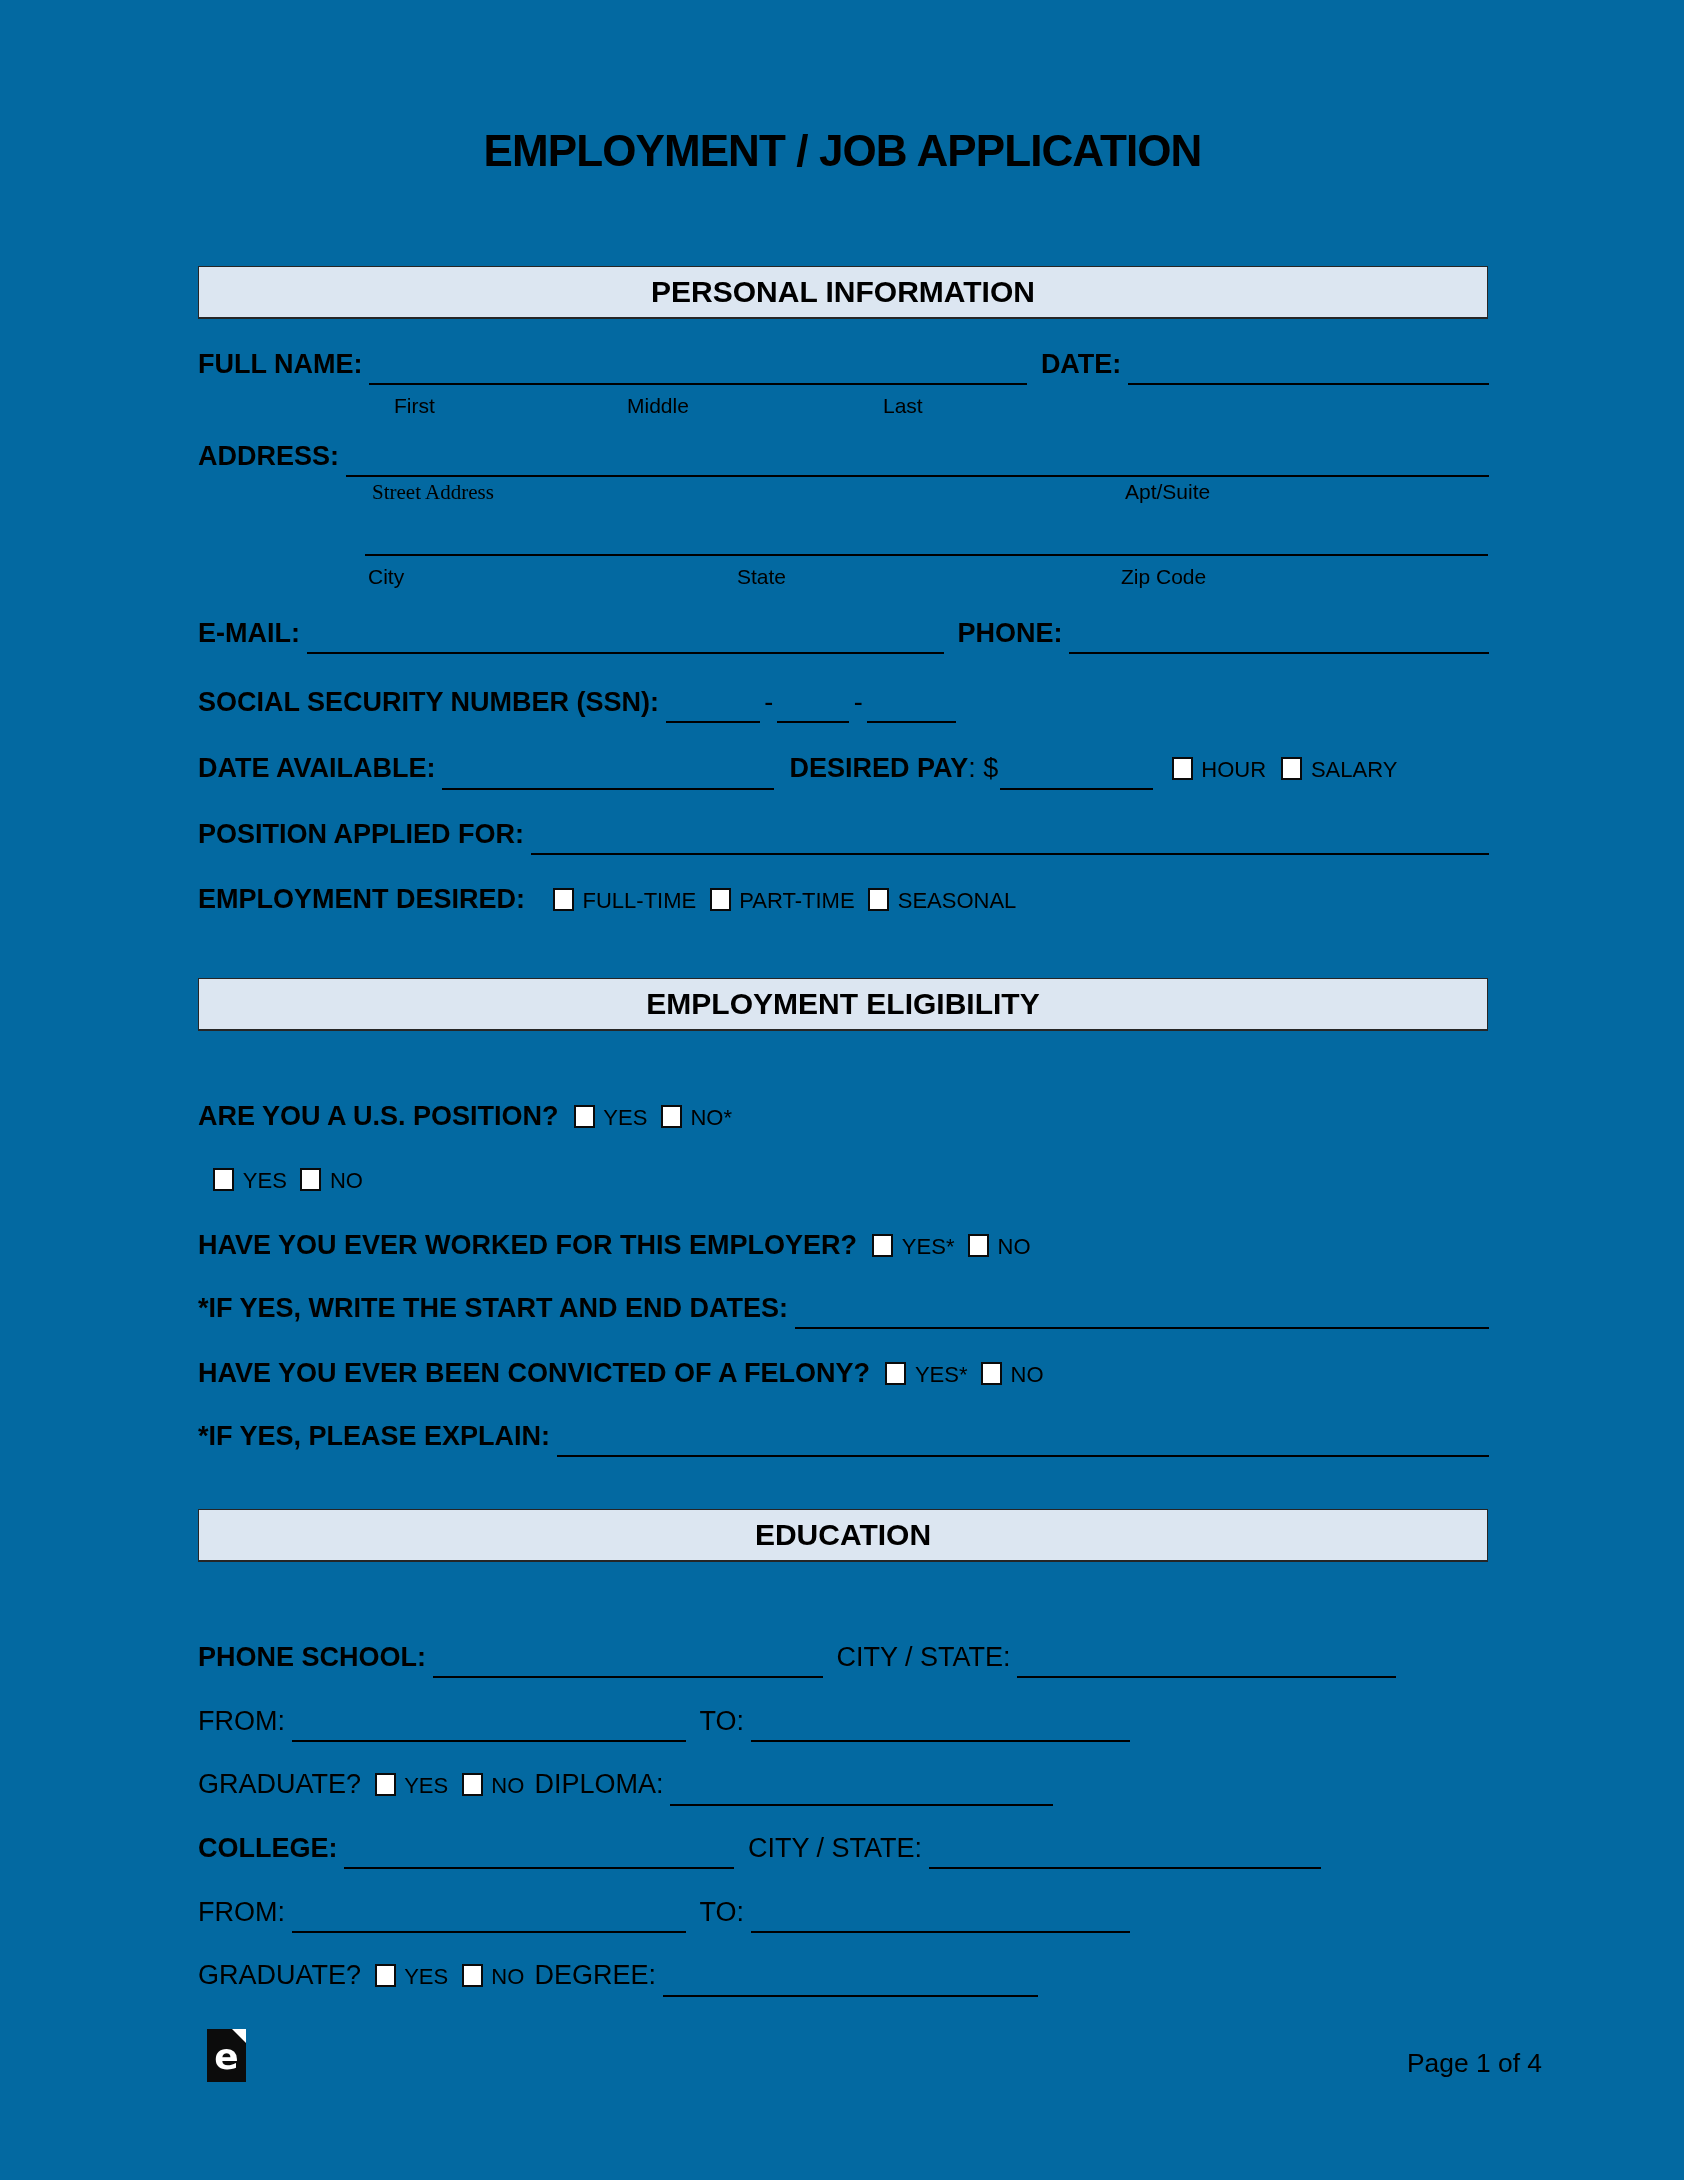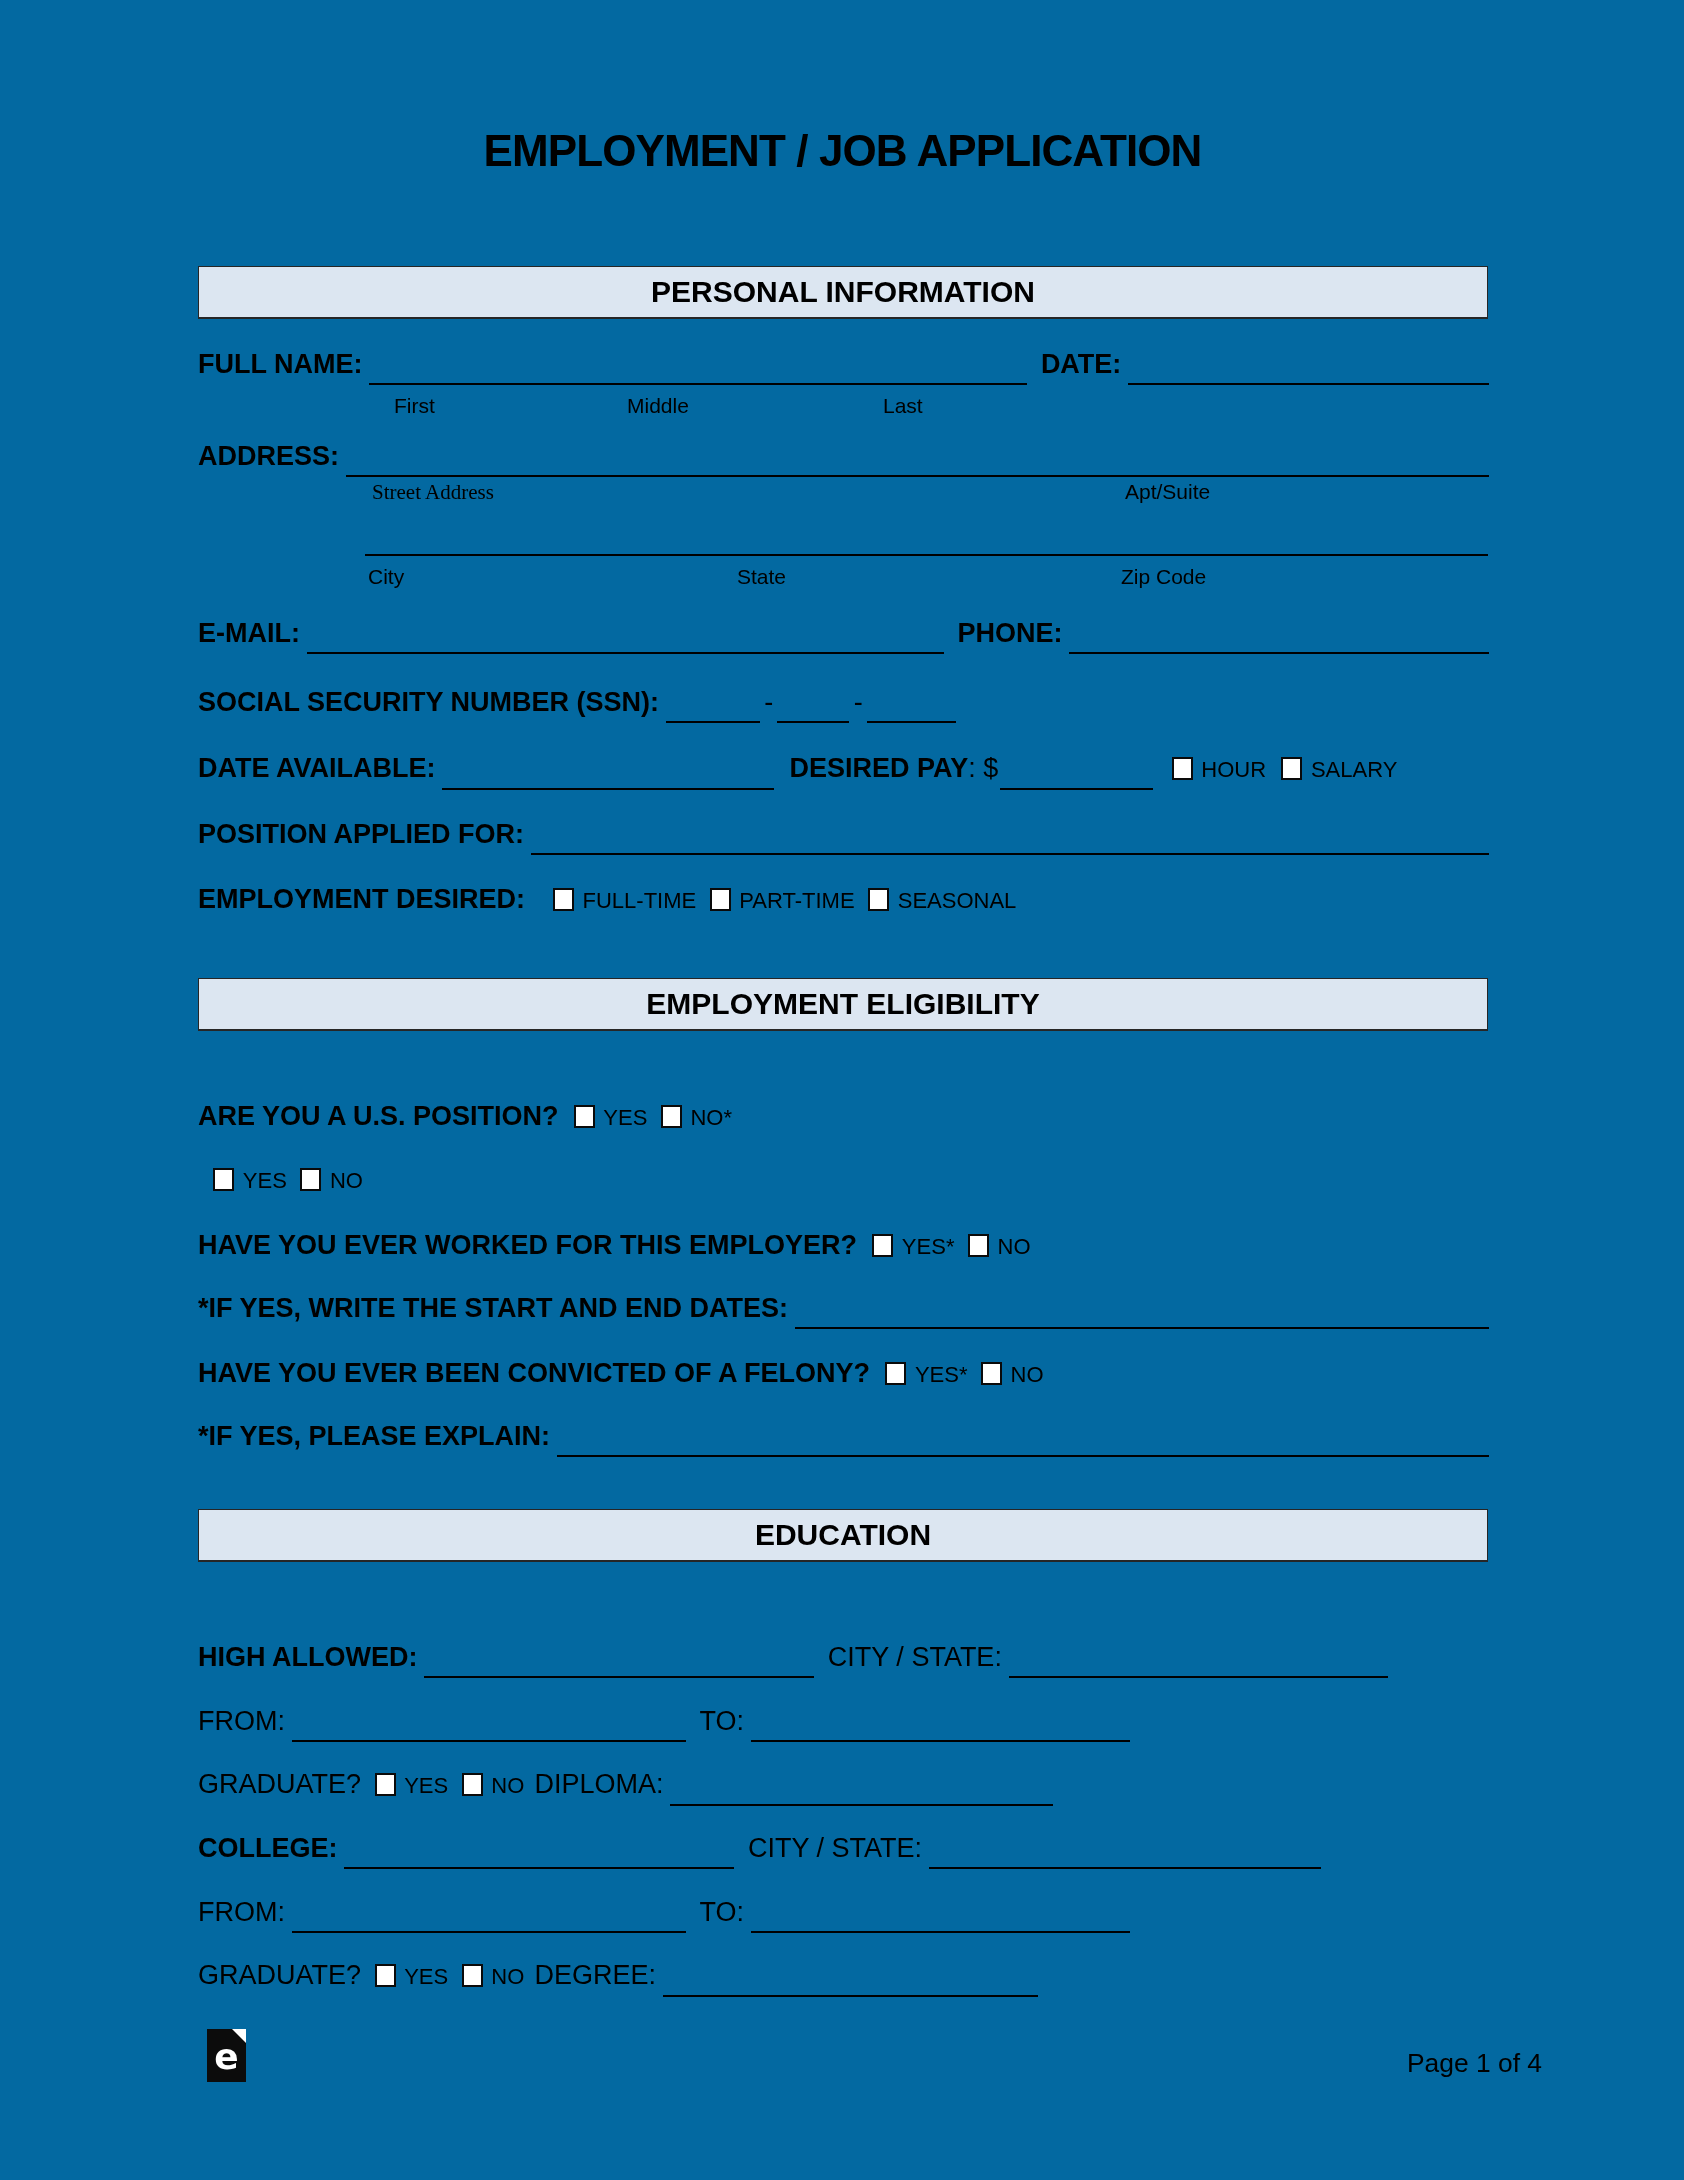--- a/index.html
+++ b/index.html
@@ -194,21 +194,21 @@
   <div class="row" style="top:1421px;">
     <span class="b">*IF YES, PLEASE EXPLAIN:</span>
     <span class="fline grow"></span>
   </div>
 
   <div class="section-bar" style="top:1509px;">
     <span>EDUCATION</span>
   </div>
 
   <div class="row" style="top:1642px;">
-    <span class="b">HIGH ALLOWED:</span>
+    <span class="b">PHONE SCHOOL:</span>
     <span class="fline" style="width:390px;"></span>
     <span class="gap16">CITY / STATE:</span>
     <span class="fline" style="width:379px;"></span>
   </div>
 
   <div class="row" style="top:1706px;">
     <span>FROM:</span>
     <span class="fline" style="width:394px;"></span>
     <span class="gap16">TO:</span>
     <span class="fline" style="width:379px;"></span>

